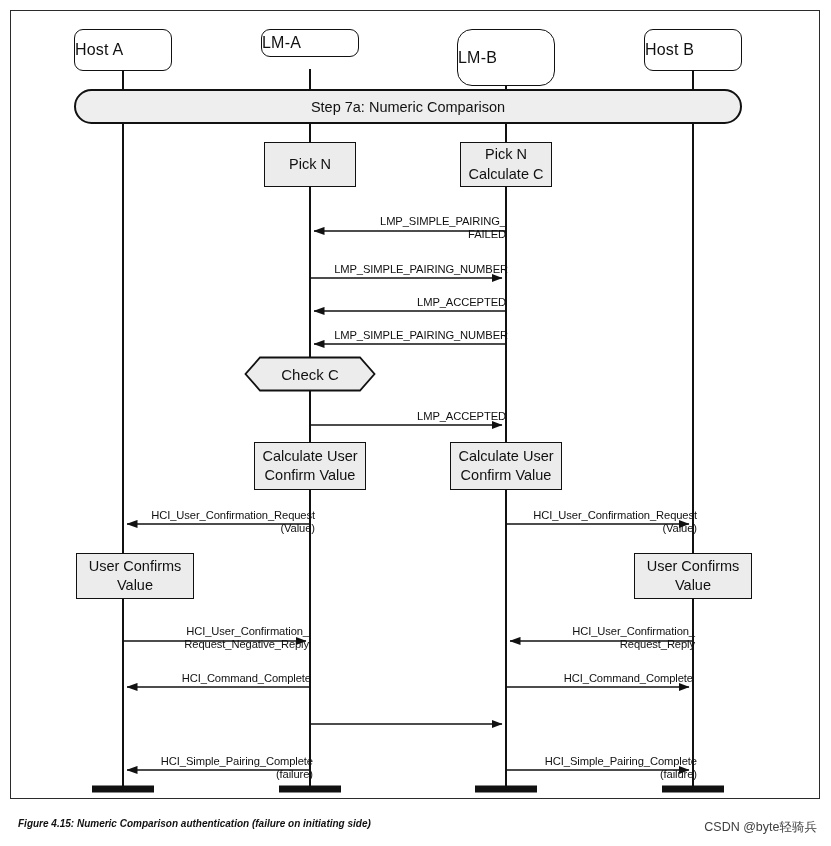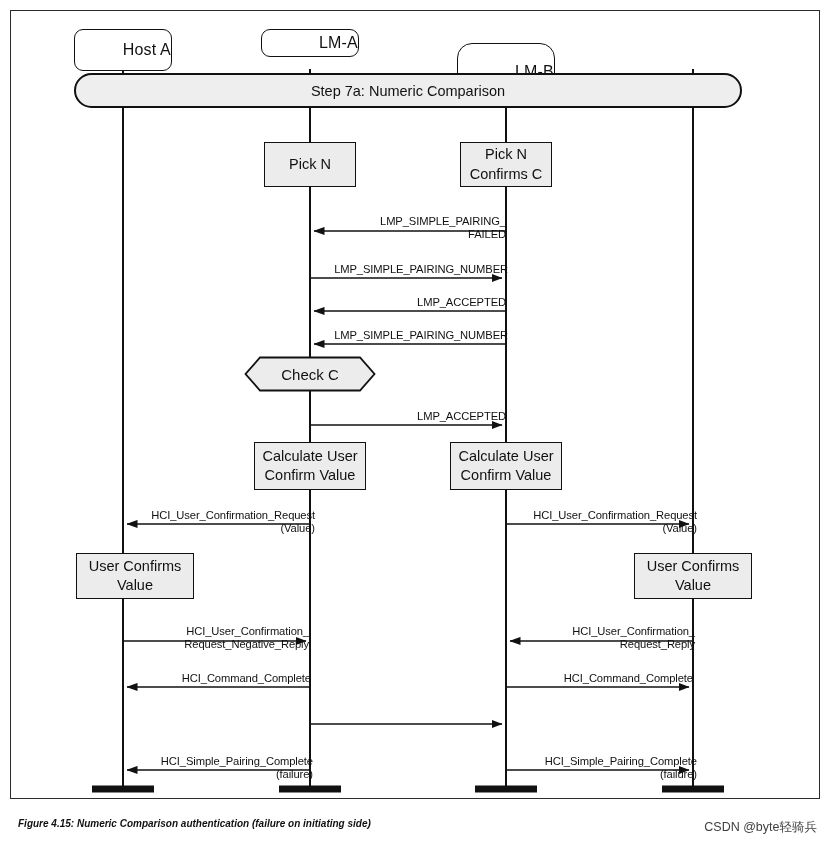--- a/index.html
+++ b/index.html
@@ -32,21 +32,21 @@
     height: 789px;
   }
   .lifeline-head {
     position: absolute;
     box-sizing: border-box;
     border: 1.8px solid #111111;
     border-radius: 9px;
     background: #ffffff;
     display: flex;
     align-items: center;
-    justify-content: flex-end;
+    justify-content: flex-start;
     font-size: 16px;
     color: #111111;
     letter-spacing: .2px;
   }
   .banner {
     position: absolute;
     box-sizing: border-box;
     border: 2px solid #111111;
     border-radius: 999px;
     background: #eeeeee;
@@ -154,35 +154,38 @@
       <line x1="651" y1="778" x2="713" y2="778"></line>
     </g>
   </svg>
 
   <div class="lifeline-head" style="left:63px; top:18px; width:98px; height:42px;">
     <span>Host A</span>
   </div>
   <div class="lifeline-head" style="left:250px; top:18px; width:98px; height:28px;">
     <span>LM-A</span>
   </div>
-  <div class="lifeline-head" style="left:446px; top:32px; width:98px; height:57px;border-radius:15px;">
+  <div class="lifeline-head" style="left:446px; top:18px; width:98px; height:57px;border-radius:15px;">
     <span>LM-B</span>
   </div>
-
-  <div class="banner" style="left:63px; top:62px; width:668px; height:35px;">
+  <div class="lifeline-head" style="left:633px; top:18px; width:98px; height:42px;">
+    <span>Host B</span>
+  </div>
+
+  <div class="banner" style="left:63px; top:78px; width:668px; height:35px;">
     <span>Step 7a:  Numeric Comparison</span>
   </div>
 
   <div class="action-box" style="left:253px; top:131px; width:92px; height:45px;">
     <span>Pick N</span>
   </div>
 
   <div class="action-box" style="left:449px; top:131px; width:92px; height:45px;">
     <span>Pick N</span>
-    <span>Confirms C</span>
+    <span>Calculate C</span>
   </div>
 
   <div class="action-box" style="left:243px; top:431px; width:112px; height:48px;">
     <span>Calculate User</span>
     <span>Confirm Value</span>
   </div>
 
   <div class="action-box" style="left:439px; top:431px; width:112px; height:48px;">
     <span>Calculate User</span>
     <span>Confirm Value</span>

